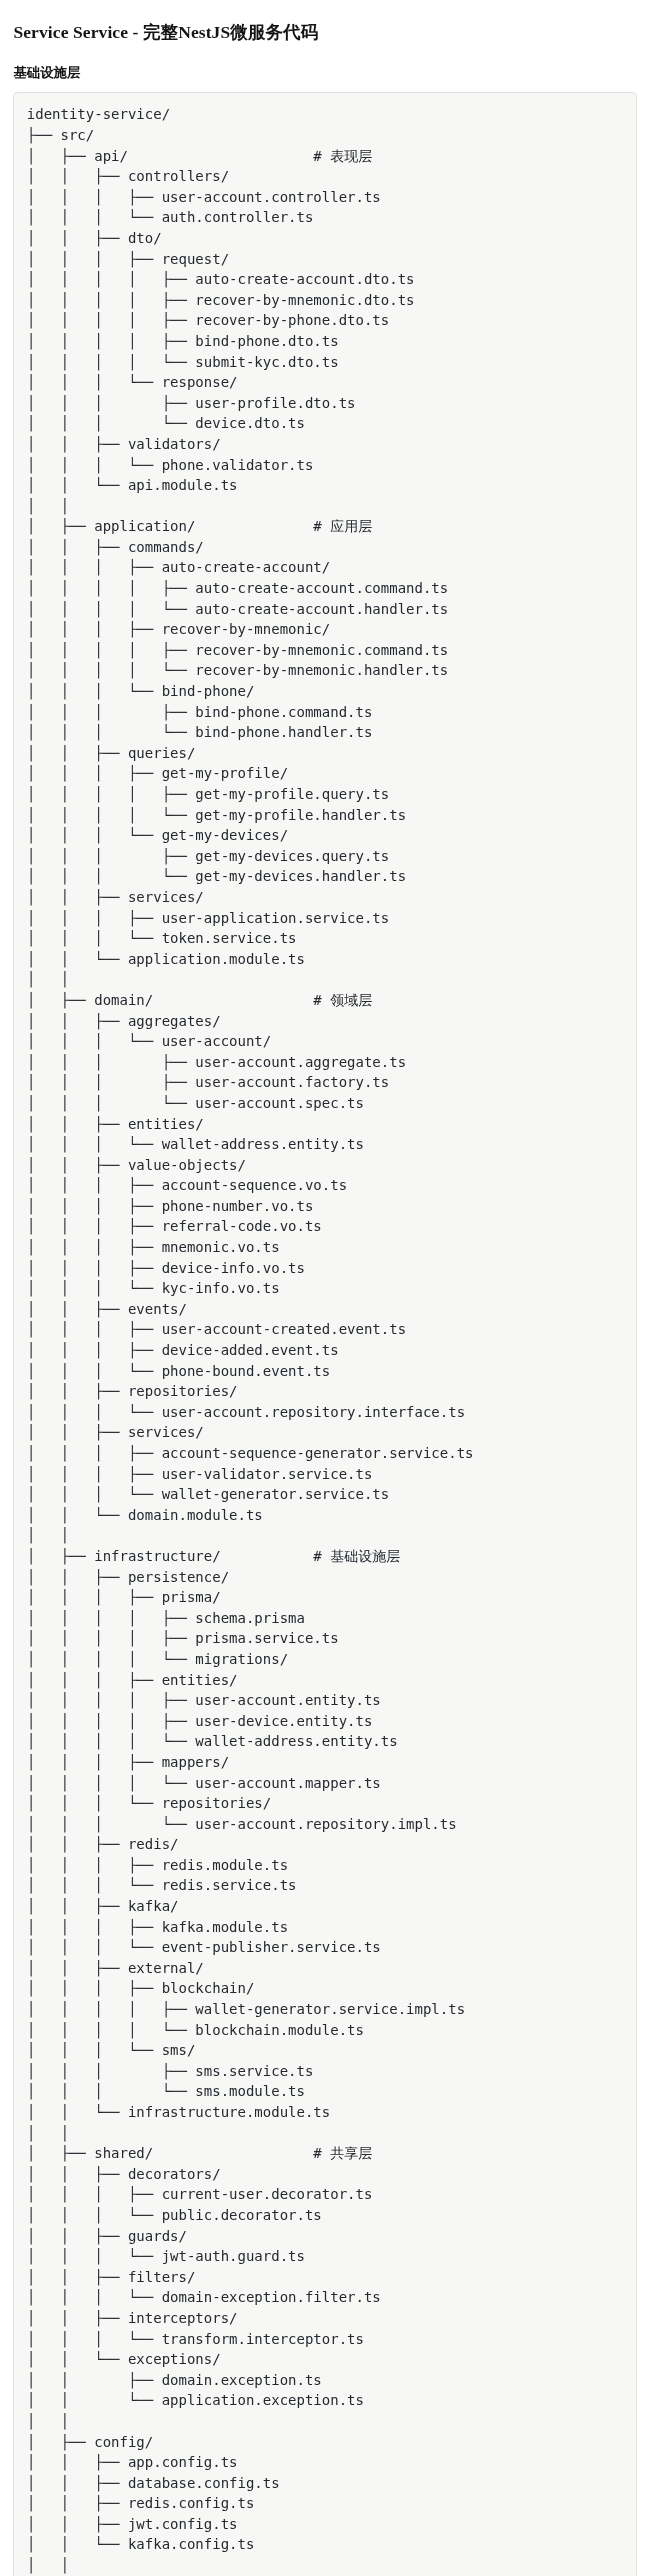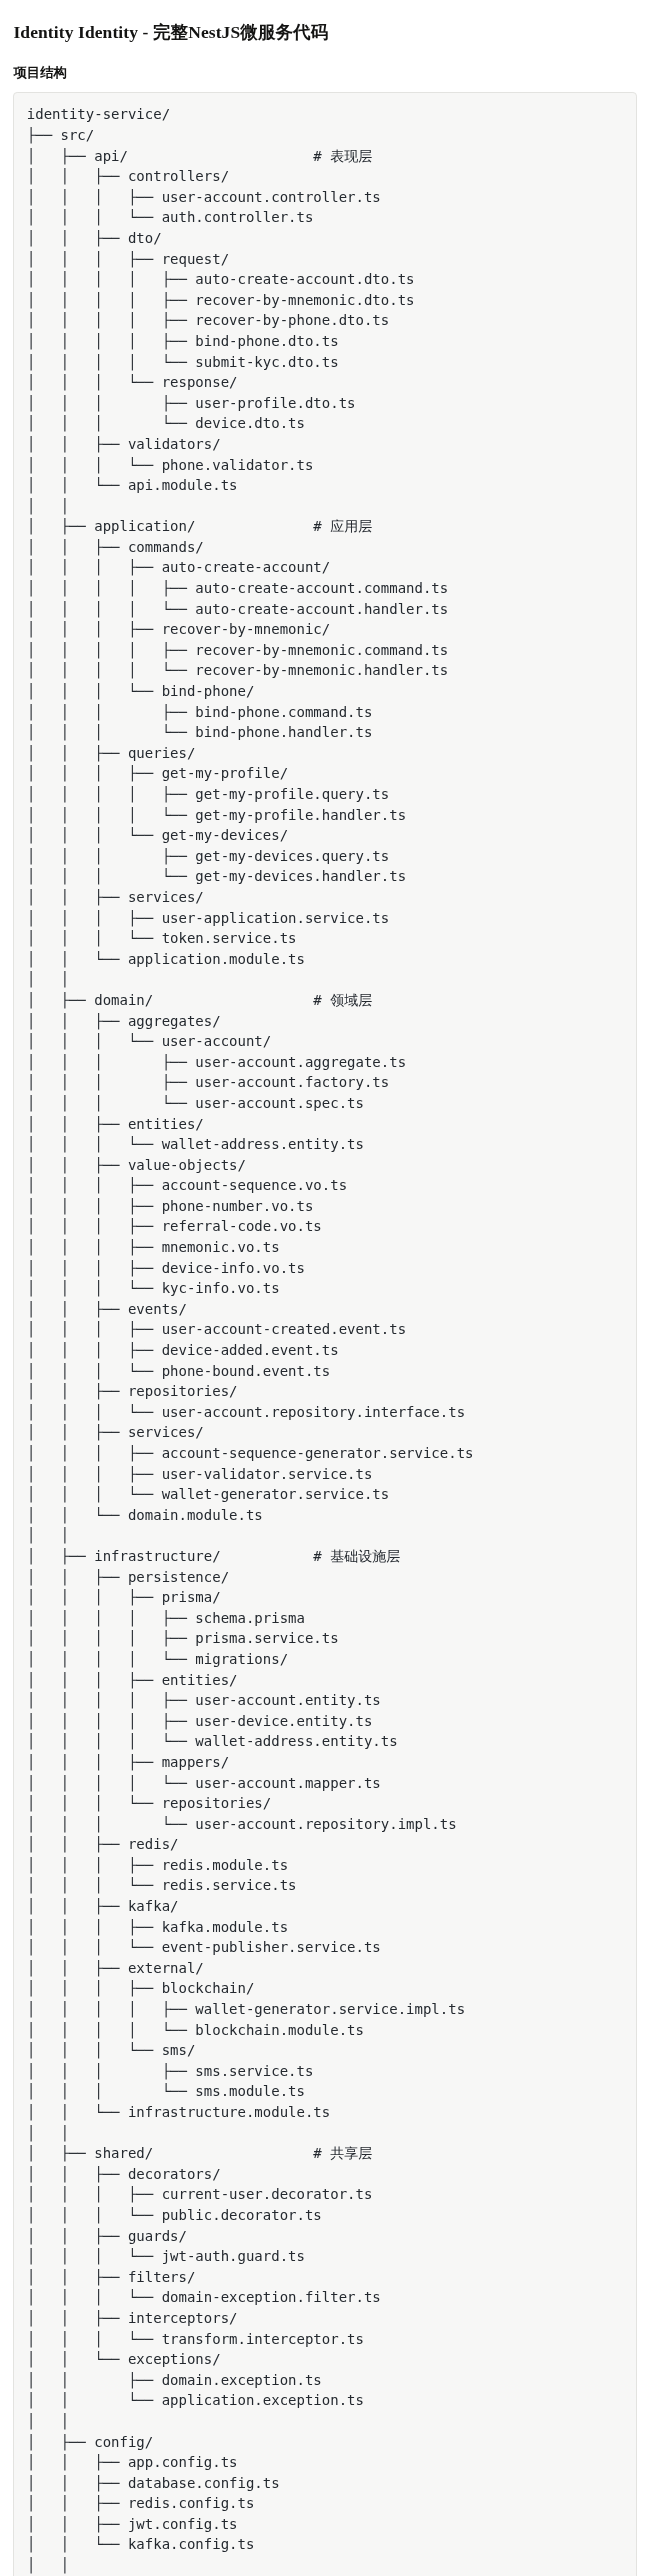--- a/index.html
+++ b/index.html
@@ -49,23 +49,23 @@
   }
   .code-block code {
     font-family: inherit;
     font-size: inherit;
   }
 </style>
 </head>
 <body>
 
 <div class="doc">
-  <h1 class="page-title">Identity Identity - 完整NestJS微服务代码</h1>
-
-  <h2 class="section-heading">项目结构</h2>
+  <h1 class="page-title">Service Service - 完整NestJS微服务代码</h1>
+
+  <h2 class="section-heading">基础设施层</h2>
 
   <pre class="code-block"><code>identity-service/
 ├── src/
 │   ├── api/                      # 表现层
 │   │   ├── controllers/
 │   │   │   ├── user-account.controller.ts
 │   │   │   └── auth.controller.ts
 │   │   ├── dto/
 │   │   │   ├── request/
 │   │   │   │   ├── auto-create-account.dto.ts

